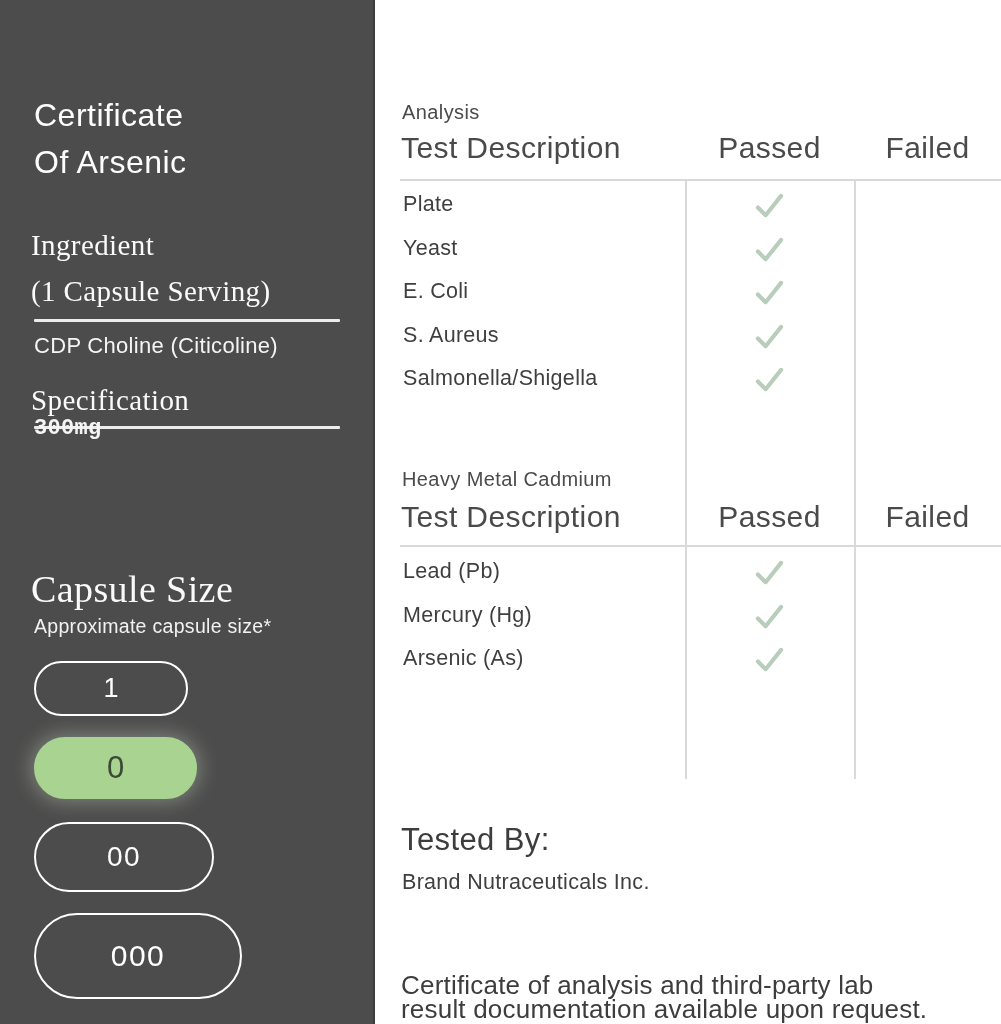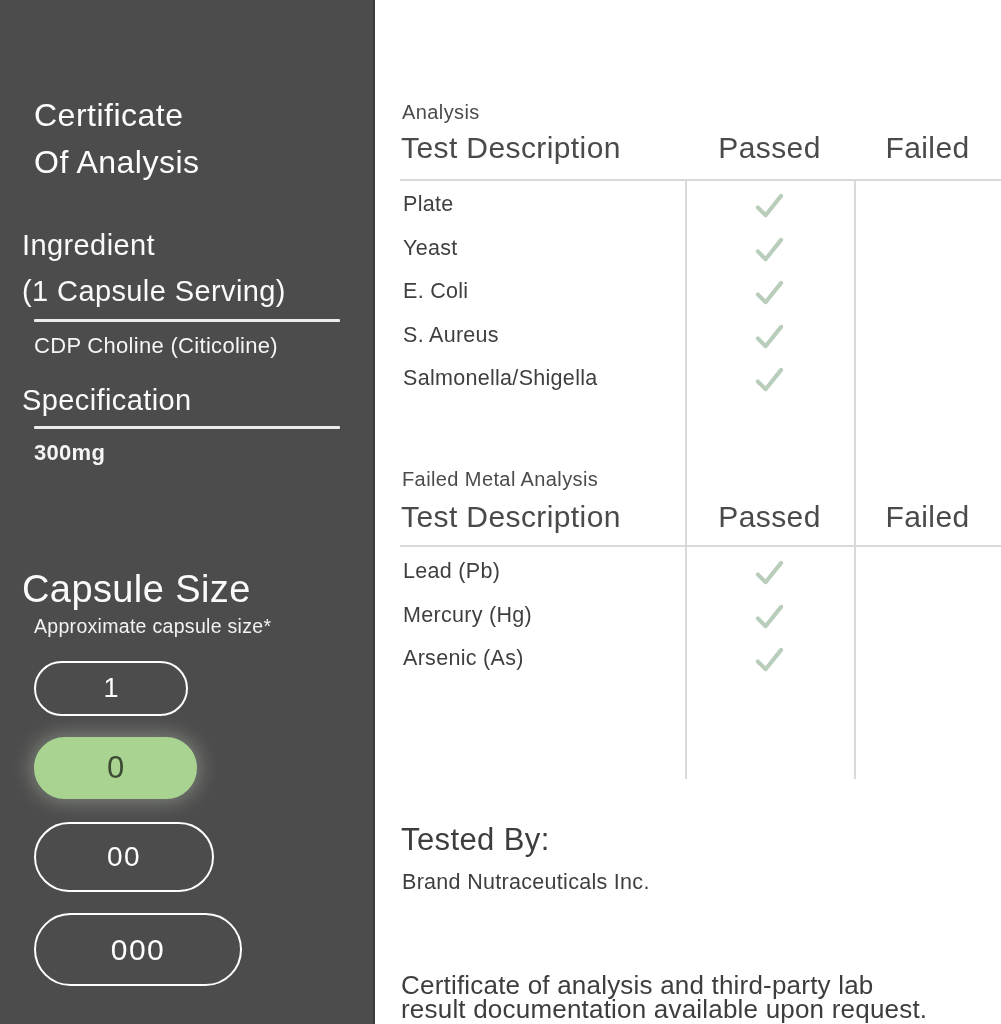--- a/index.html
+++ b/index.html
@@ -9,44 +9,44 @@
 
   
   .sidebar {
     position: absolute; left: 0; top: 0; width: 375px; height: 1024px;
     background: #4c4c4c; border-right: 2px solid #3c3c3c; color: #ffffff;
   }
   .sb-title {
     position: absolute; left: 34px; top: 92px;
     font-size: 32px; font-weight: 500; letter-spacing: 0.5px; line-height: 47px; color: #fdfdfd;
   }
-  .sb-h2 { position: absolute; left: 22px; font-size: 29px; font-weight: 500; letter-spacing: 0.4px; line-height: 46px; color: #fafafa; }
+  .sb-h2 { position: absolute; left: 31px; font-size: 29px; font-weight: 500; letter-spacing: 0.4px; line-height: 46px; color: #fafafa; font-family: Liberation Serif, serif; }
   .sb-ingredient-heading { top: 222px; }
   .sb-rule { position: absolute; left: 34px; width: 306px; height: 3px; background: #ececec; border-radius: 1px; }
   .rule-1 { top: 319px; }
   .rule-2 { top: 426px; }
   .sb-value { position: absolute; left: 34px; font-size: 22px; font-weight: 500; letter-spacing: 0.3px; color: #f5f5f5; }
   .sb-ingredient-value { top: 333px; }
   .sb-spec-heading { top: 377px; }
-  .sb-spec-value { top: 440px; font-weight: 600; }
+  .sb-spec-value { top: 416px; font-weight: 600; font-family: Liberation Mono, monospace; }
   .sb-capsule-heading { top: 566px; font-size: 38px; }
   .sb-capsule-note { position: absolute; left: 34px; top: 615px; font-size: 19.5px; font-weight: 400; letter-spacing: 0.3px; color: #f2f2f2; }
 
   
   .pill {
     position: absolute; left: 34px; display: flex; align-items: center; justify-content: center;
     border: 2.5px solid #ffffff; border-radius: 999px; background: transparent;
     color: #ffffff; font-family: "Liberation Sans", sans-serif; cursor: pointer;
   }
   .pill-1   { top: 661px; width: 154px; height: 55px; font-size: 27px; }
   .pill-0   { top: 737px; width: 163px; height: 62px; font-size: 31px;
               background: #a8d391; border-color: #a8d391; color: #3c4a33;
               box-shadow: 0 0 18px 5px rgba(230,245,220,0.28); }
   .pill-00  { top: 822px; width: 180px; height: 70px; font-size: 28px; letter-spacing: 1.5px; }
-  .pill-000 { top: 913px; width: 208px; height: 73px; font-size: 30px; letter-spacing: 1.5px; }
+  .pill-000 { top: 913px; width: 208px; height: 86px; font-size: 30px; letter-spacing: 1.5px; }
 
   
   .content { position: absolute; left: 377px; top: 16px; width: 624px; height: 1024px; background: #ffffff; color: #444444; }
 
   .section-label { position: absolute; left: 25px; font-size: 20px; letter-spacing: 0.4px; color: #4b4b4b; }
   .label-analysis { top: 85px; }
   .label-heavy { top: 452px; }
 
   .col-header { position: absolute; font-size: 30px; letter-spacing: 0.4px; color: #4a4a4a; text-align: right; }
   .hdr-test-1  { left: 24px; top: 115px; }
@@ -78,21 +78,21 @@
   .footer-note { position: absolute; left: 24px; top: 958px; font-size: 26px; letter-spacing: 0.2px; line-height: 23.5px; color: #3d3d3d; }
 </style>
 </head>
 <body>
 
 <div class="page">
 
   <aside class="sidebar">
     <h1 class="sb-title">
       <span>Certificate</span><br>
-      <span>Of Analysis</span>
+      <span>Of Arsenic</span>
     </h1>
 
     <h2 class="sb-h2 sb-ingredient-heading">
       <span>Ingredient</span><br>
       <span>(1 Capsule Serving)</span>
     </h2>
     <div class="sb-rule rule-1"></div>
     <div class="sb-value sb-ingredient-value">CDP Choline (Citicoline)</div>
 
     <h2 class="sb-h2 sb-spec-heading">Specification</h2>
@@ -159,21 +159,21 @@
         <div class="cell-test">Salmonella/Shigella</div>
         <div class="cell-passed">
           <svg class="check" viewBox="0 0 34 30">
               <path d="M5 16 L13 24 L29 4" fill="none" stroke="currentColor" stroke-width="4.2" stroke-linecap="round" stroke-linejoin="round"></path>
             </svg>
         </div>
         <div class="cell-failed"></div>
       </div>
     </div>
 
-    <div class="section-label label-heavy">Failed Metal Analysis</div>
+    <div class="section-label label-heavy">Heavy Metal Cadmium</div>
     <div class="col-header hdr-test-2">Test Description</div>
     <div class="col-header hdr-pass-2">Passed</div>
     <div class="col-header hdr-fail-2">Failed</div>
     <div class="hline hline-2"></div>
 
     <div class="tbody tbody-2">
       <div class="trow">
         <div class="cell-test">Lead (Pb)</div>
         <div class="cell-passed">
           <svg class="check" viewBox="0 0 34 30">

